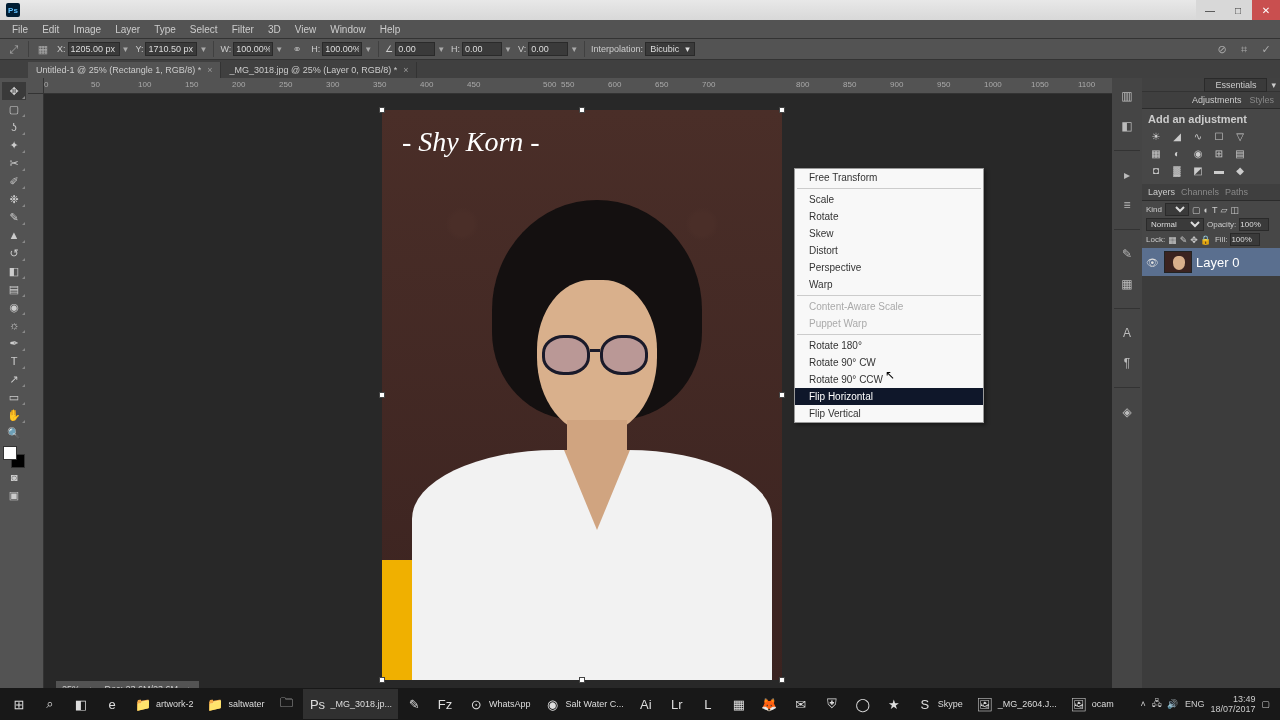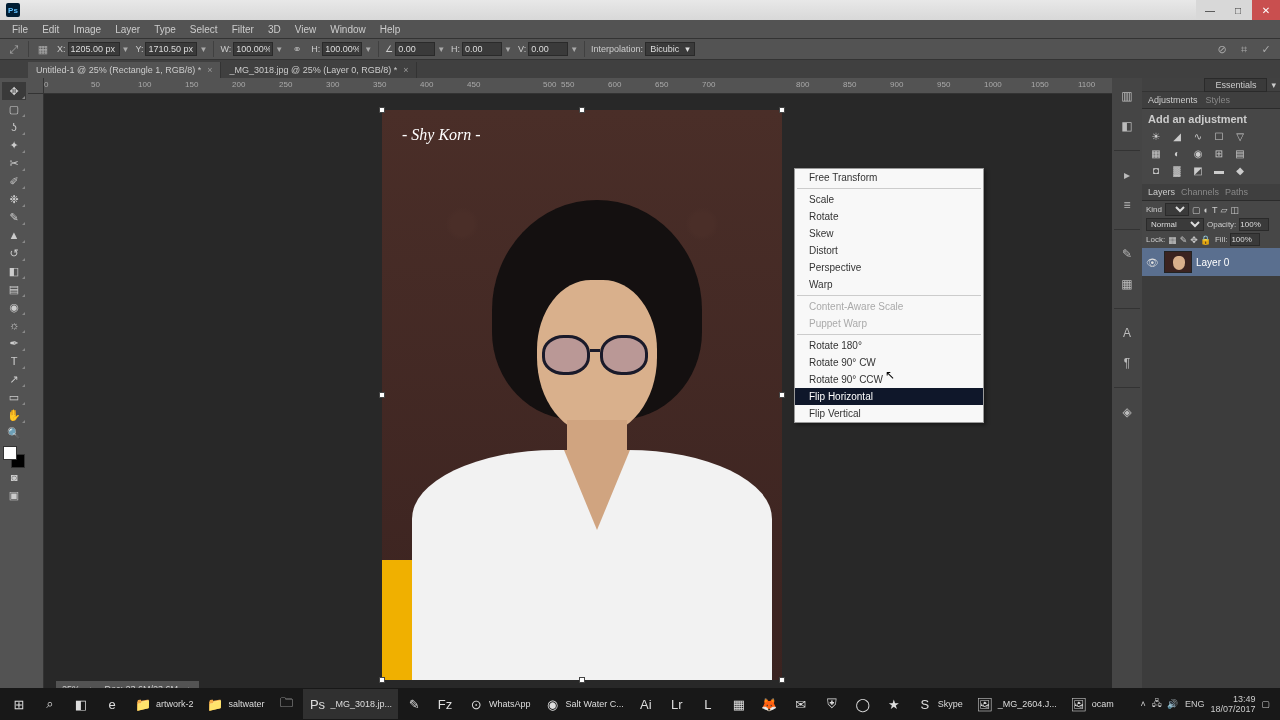--- a/index.html
+++ b/index.html
@@ -66,21 +66,21 @@
 .person { position:absolute; left:30px; right:10px; top:90px; bottom:0; }
 .hair { position:absolute; left:80px; top:0; width:210px; height:220px; background:#141010; border-radius:50% 50% 40% 40%; }
 .face { position:absolute; left:125px; top:80px; width:120px; height:155px; background:#d9b08c; border-radius:45% 45% 50% 50%; }
 .glasses { position:absolute; left:130px; top:135px; width:120px; height:40px; }
 .lens { width:48px; height:40px; border:3px solid #1a1a2a; border-radius:45%; background:rgba(130,110,170,0.35); display:inline-block; }
 .bridge { display:inline-block; width:10px; height:3px; background:#1a1a2a; vertical-align:top; margin-top:14px; }
 .neck { position:absolute; left:155px; top:220px; width:60px; height:50px; background:#d0a480; }
 .shirt { position:absolute; left:0; right:0; top:250px; bottom:0; background:#f2f2f2; border-radius:40% 40% 0 0 / 30% 30% 0 0; }
 .vneck { position:absolute; left:130px; top:250px; width:110px; height:80px; background:#d0a480; clip-path:polygon(20% 0,80% 0,50% 100%); }
 .pillow { position:absolute; left:0; bottom:0; width:80px; height:120px; background:#f0b000; border-radius:0 30% 0 0; }
-.sig { position:absolute; top:16px; left:20px; color:#fff; font-family:"Brush Script MT",cursive; font-size:16px; font-style:italic; }
+.sig { position:absolute; top:16px; left:20px; color:#fff; font-family:"Brush Script MT",cursive; font-size:28px; font-style:italic; }
 
 
 .handle { position:absolute; width:6px; height:6px; background:#fff; border:1px solid #444; }
 .h-tl { left:335px; top:13px; } .h-tm { left:535px; top:13px; } .h-tr { left:735px; top:13px; }
 .h-ml { left:335px; top:298px; } .h-mr { left:735px; top:298px; }
 .h-bl { left:335px; top:583px; } .h-bm { left:535px; top:583px; } .h-br { left:735px; top:583px; }
 
 
 .ctxmenu { position:absolute; left:766px; top:90px; width:190px; background:#f8f8f8; border:1px solid #999; box-shadow:2px 2px 4px rgba(0,0,0,0.4); font-size:10px; color:#333; }
 .ctxmenu .item { padding:3px 14px; }
@@ -91,37 +91,37 @@
 
 
 .rdock { width:30px; background:#454545; display:flex; flex-direction:column; align-items:center; padding-top:8px; gap:10px; }
 .rdock .ic { width:20px; height:20px; color:#bbb; font-size:12px; display:flex; align-items:center; justify-content:center; }
 .rdock .divv { height:1px; width:26px; background:#333; margin:4px 0; }
 
 .panels { width:138px; background:#535353; display:flex; flex-direction:column; font-size:9px; color:#ccc; }
 .panelbar { height:14px; background:#414141; border-bottom:1px solid #333; display:flex; align-items:center; justify-content:flex-end; padding:0 4px; gap:4px; }
 .essentials { background:#3a3a3a; padding:1px 10px; border:1px solid #2a2a2a; }
 
-.adjhead { background:#3f3f3f; padding:3px 6px; border-bottom:1px solid #2b2b2b; display:flex; gap:8px;}
+.adjhead { background:#3f3f3f; padding:3px 6px; border-bottom:1px solid #2b2b2b; display:flex; gap:8px;justify-content:flex-end;}
 .adjbody { background:#474747; padding:4px 6px; }
 .adjtitle { font-weight:bold; font-size:11px; margin-bottom:4px; }
 .adjrow { display:flex; gap:5px; margin-bottom:3px; justify-content:flex-start; }
 .adjrow span { width:16px; height:14px; display:inline-flex; align-items:center; justify-content:center; color:#ccc; font-size:10px; }
 
 .layershead { background:#3f3f3f; padding:3px 6px; border-bottom:1px solid #2b2b2b; display:flex; gap:6px; }
 .layersopts { background:#474747; padding:2px 4px; display:flex; flex-direction:column; gap:2px; }
 .lrow { display:flex; align-items:center; gap:3px; }
 .lrow select,.lrow input { background:#3a3a3a; border:1px solid #2a2a2a; color:#ddd; font-size:8px; height:13px; }
 .lrow .lbl { font-size:8px;text-align:right; }
 .layerlist { flex:1; background:#3c3c3c; }
 .layer { display:flex; align-items:center; gap:4px; padding:3px 4px; background:#5a6f8f; }
 .eye { width:14px; font-size:10px; color:#ddd; }
 .thumb { width:28px; height:22px; background:#3b2320; border:1px solid #222; position:relative; }
 .thumb::after { content:""; position:absolute; top:4px; left:8px; width:12px; height:14px; background:#d9b08c; border-radius:40% 40% 50% 50%; }
-.lname { font-size:10px; color:#fff; }
+.lname { font-size:13px; color:#fff; }
 .layersfoot { height:18px; background:#3f3f3f; display:flex; align-items:center; justify-content:flex-end; gap:6px; padding:0 4px; font-size:10px; color:#aaa; border-top:1px solid #2b2b2b; }
 
 
 .status { position:absolute; left:28px; bottom:21px; height:16px; background:#535353; display:flex; align-items:center; padding:0 6px; gap:10px; font-size:9px; color:#ccc; }
 
 
 .taskbar { position:absolute; bottom:0; left:0; right:0; height:32px; background:#181818; display:flex; align-items:center; padding:0 4px; gap:1px; }
 .tbtn { height:30px; min-width:30px; padding:0 6px; display:flex; align-items:center; justify-content:center; gap:4px; color:#ddd; font-size:9px; background:#181818; }
 .tbtn.active { background:#303030; }
 .tbtn .ico { width:18px; height:18px; display:flex; align-items:center; justify-content:center; font-size:13px; }

